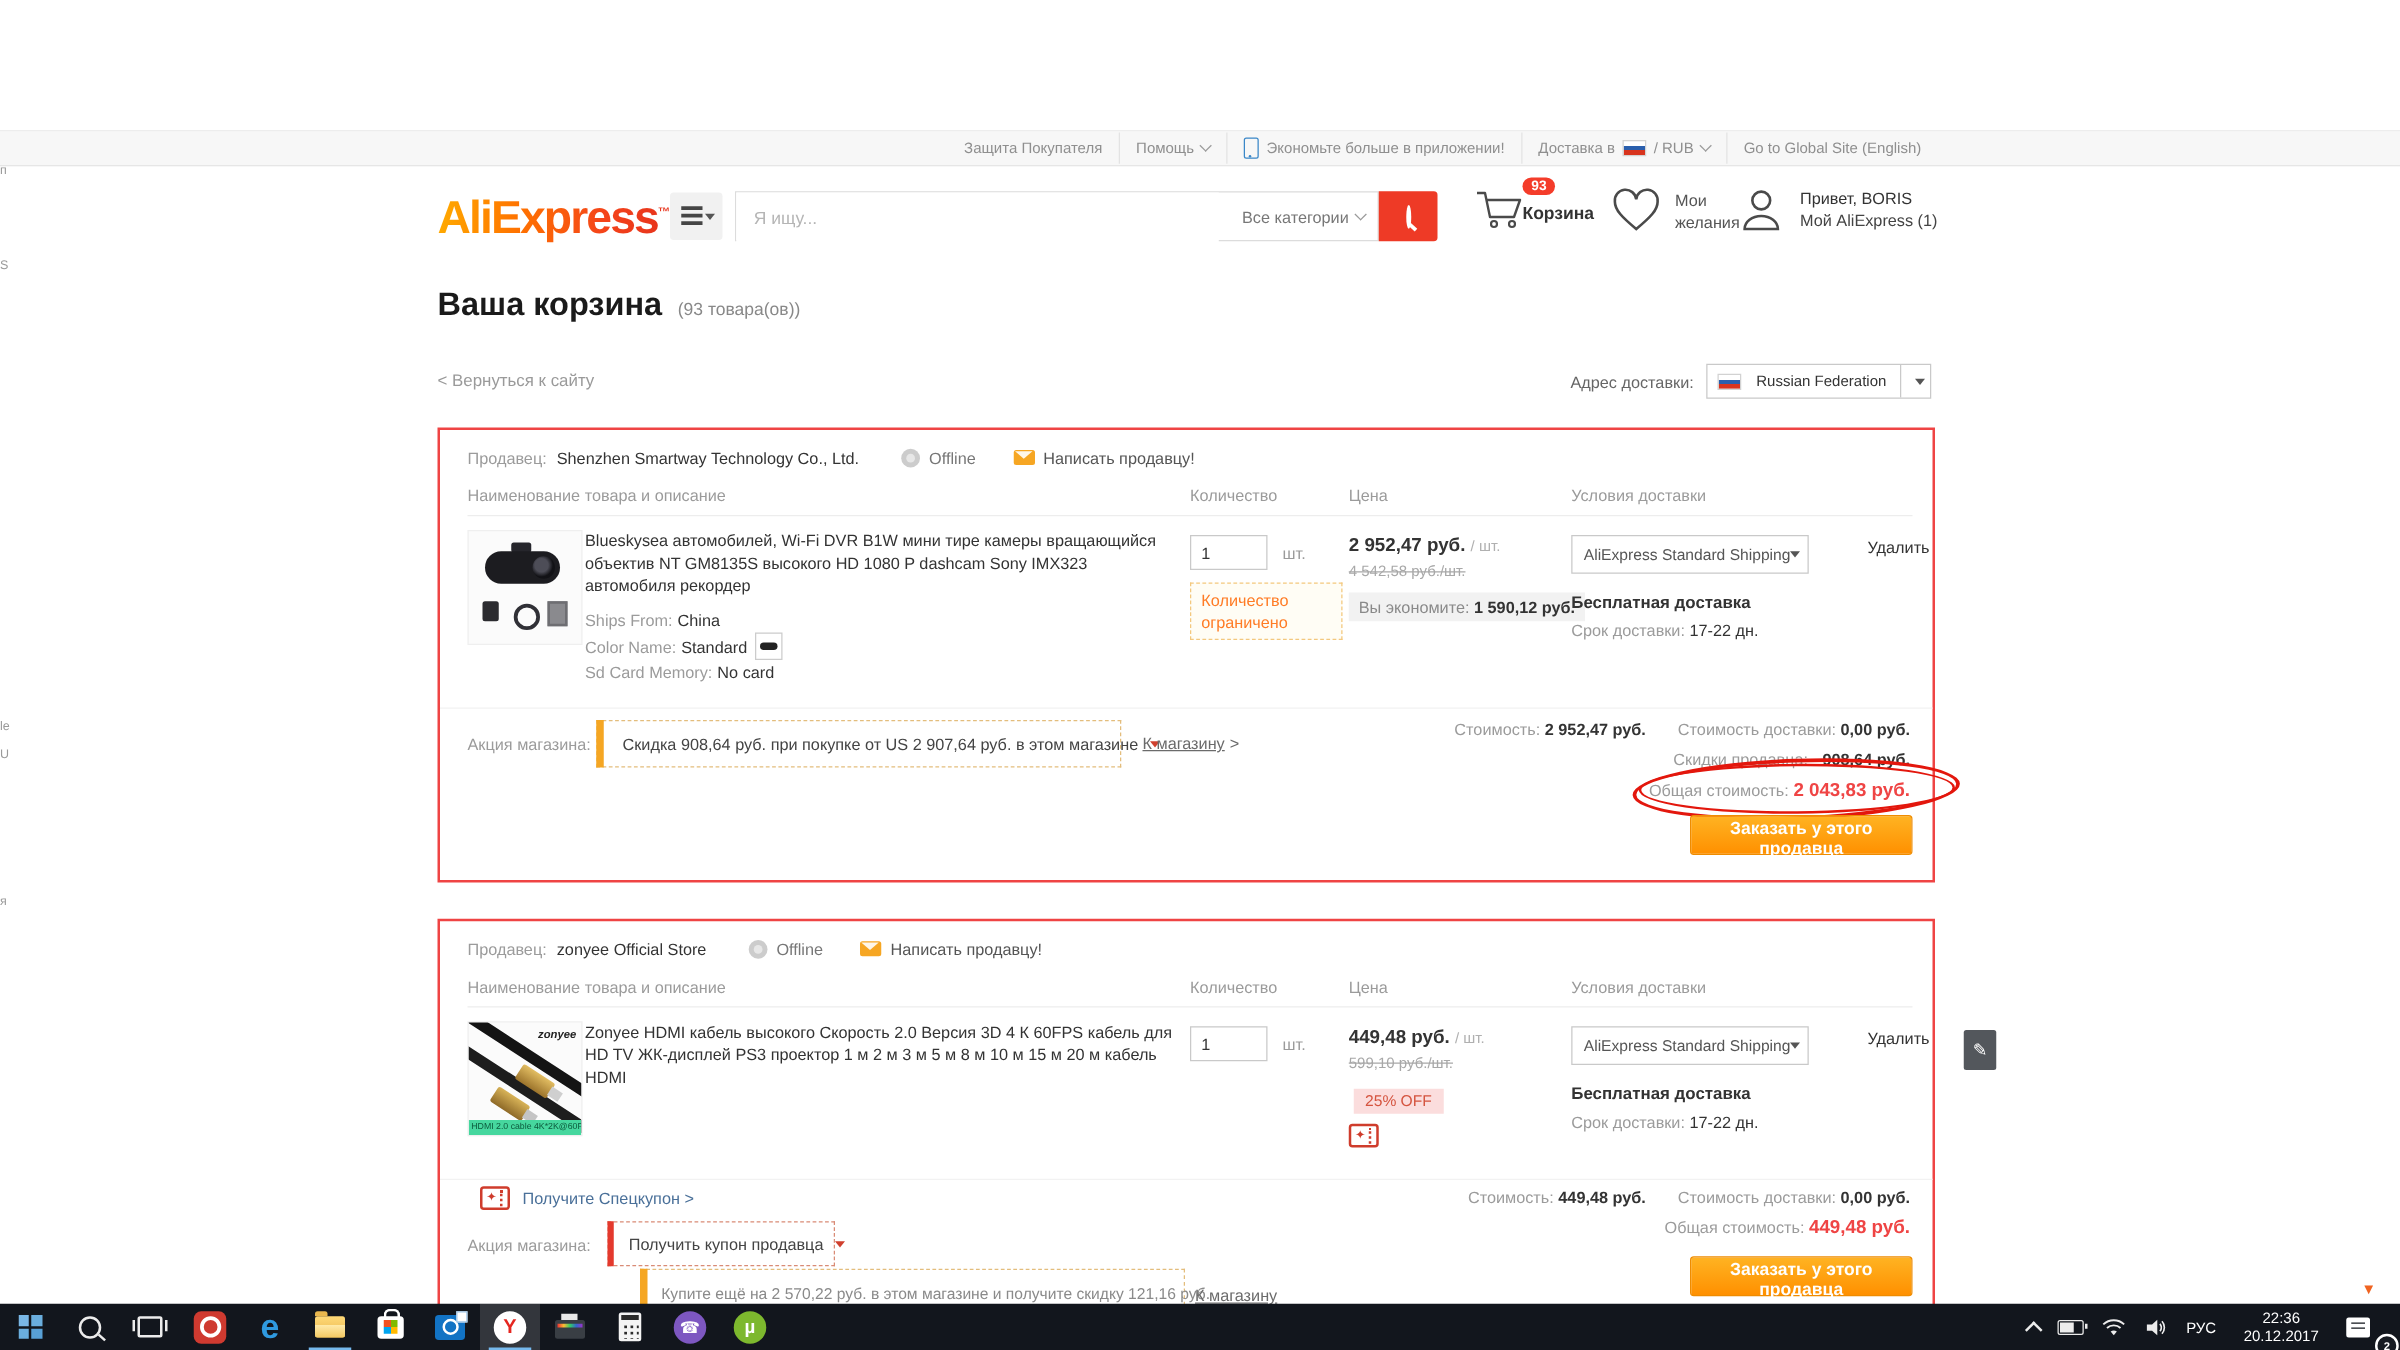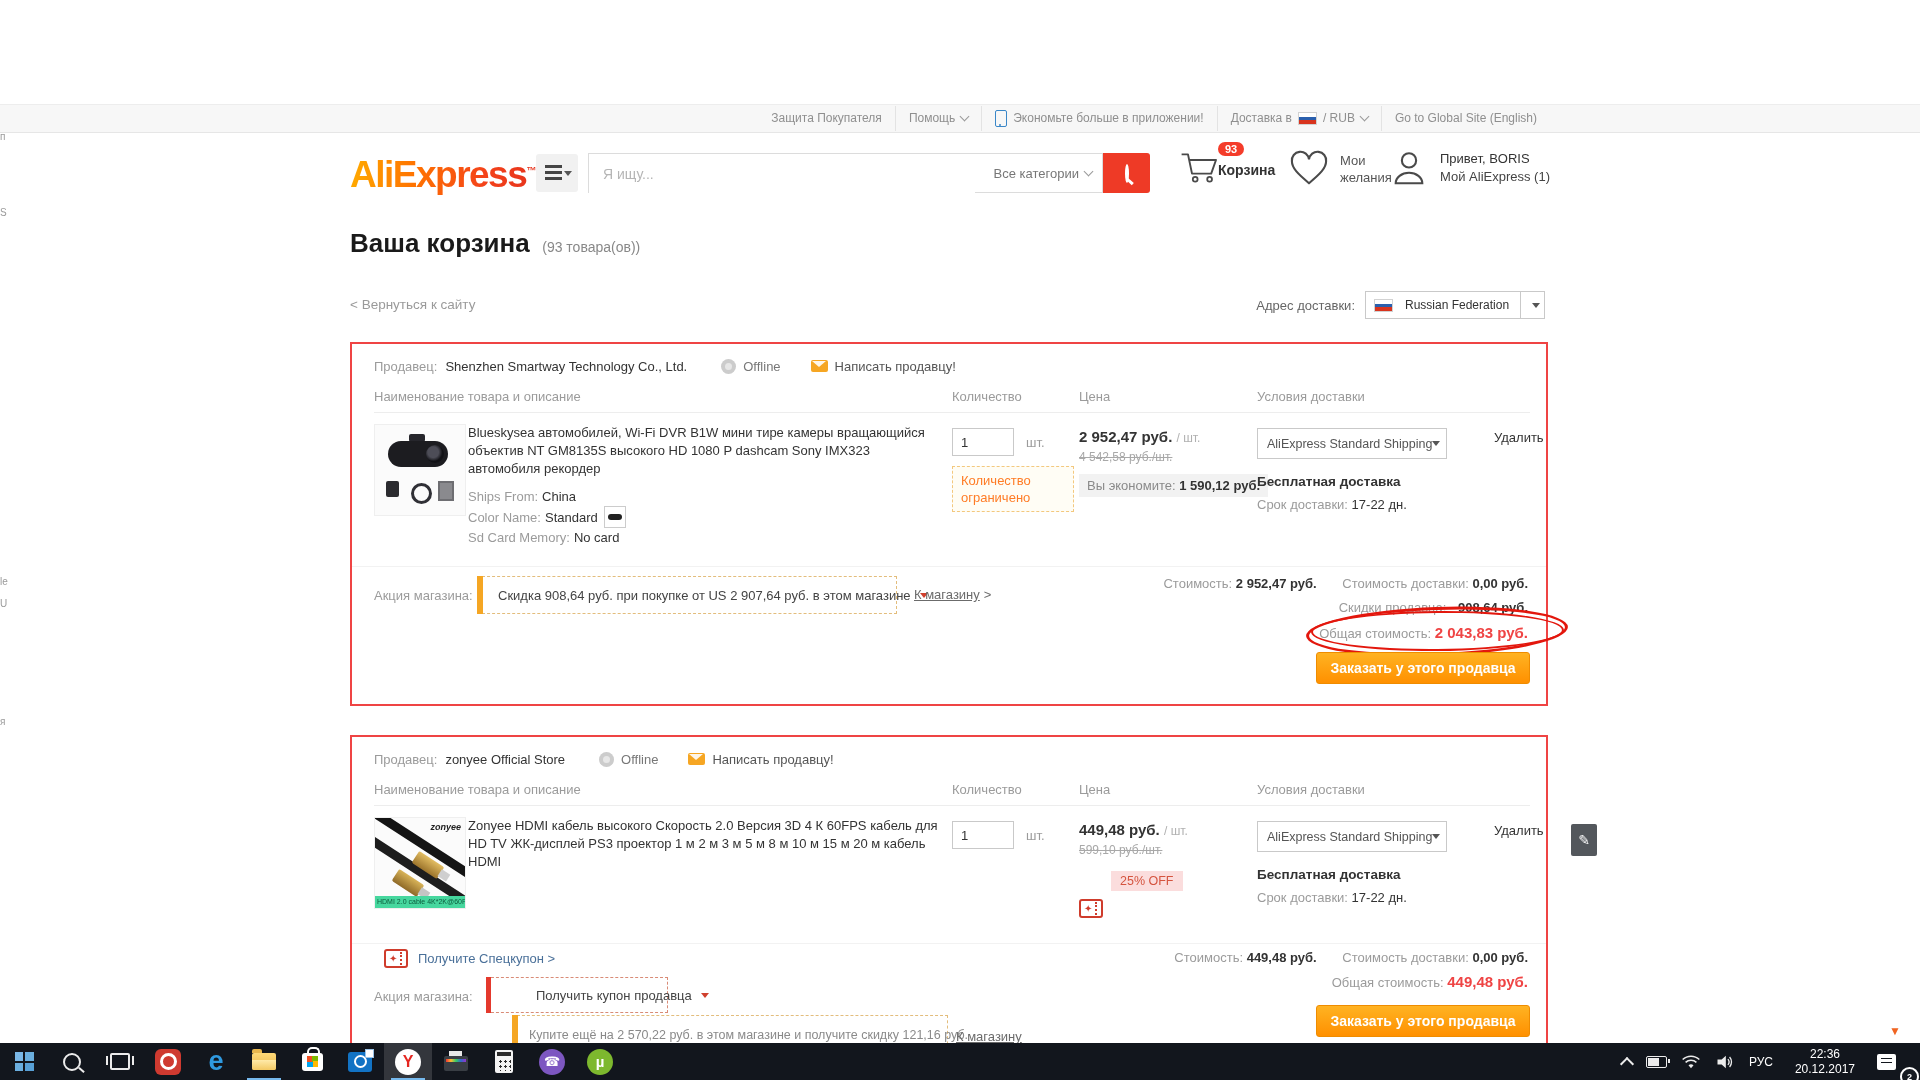--- a/index.html
+++ b/index.html
@@ -141,21 +141,21 @@
   .p-unit{position:absolute;left:674px;top:91px;font-size:13px;color:#9b9b9b;}
   .p-warn{position:absolute;left:600px;top:122px;width:104px;border:1px dashed #f3c87e;background:#fffdf5;
     padding:5px 8px;font-size:13px;line-height:17px;color:#ff7c26;}
   .p-price{position:absolute;left:727px;top:84px;font-size:15px;color:#333;white-space:nowrap;}
   .p-price b{font-size:15px;}
   .p-per{font-size:12px;color:#b0b0b0;font-weight:normal;}
   .p-old{position:absolute;left:727px;top:106px;font-size:12px;color:#a8a8a8;text-decoration:line-through;}
   .p-save{position:absolute;left:727px;top:130px;background:#f2f2f2;padding:4px 8px;font-size:13px;
     color:#8a8a8a;white-space:nowrap;}
   .p-save b{color:#333;}
-  .p-badge{position:absolute;left:759px;top:134px;background:#fbdddd;color:#d5543f;font-size:12.5px;
+  .p-badge{position:absolute;left:731px;top:134px;background:#fbdddd;color:#d5543f;font-size:12.5px;
     padding:3px 9px;}
   .ticket{width:24px;height:19px;border:2px solid #cf3c2c;border-radius:3px;position:relative;
     background:#fff;display:inline-block;box-sizing:border-box;}
   .ticket::before{content:"✦";position:absolute;left:3px;top:1px;font-size:10px;color:#cf3c2c;line-height:14px;}
   .ticket::after{content:"";position:absolute;right:4px;top:1px;bottom:1px;border-left:2px dotted #cf3c2c;}
   .p-ticket{position:absolute;left:727px;top:162px;}
   .p-ship{position:absolute;left:905px;top:84px;width:190px;height:31px;border:1px solid #c9c9c9;
     background:#fff;display:flex;align-items:center;justify-content:space-between;padding:0 9px;
     box-sizing:border-box;font-size:12.5px;color:#555;cursor:pointer;white-space:nowrap;}
   .p-free{position:absolute;left:905px;top:130px;font-size:13.5px;font-weight:bold;color:#333;}
@@ -164,34 +164,34 @@
   .p-del{position:absolute;left:1142px;top:86px;font-size:13px;color:#333;cursor:pointer;}
 
   
   .fdiv{position:absolute;left:0;right:0;border-top:1px solid #f2f2f2;}
   .promo-label{position:absolute;left:22px;font-size:13px;color:#9b9b9b;}
   .promo-box{position:absolute;height:38px;background:#fff;border:1px dashed #e3bd7c;display:flex;
     align-items:center;box-sizing:border-box;cursor:pointer;}
   .promo-box::before{content:"";position:absolute;left:-1px;top:-1px;bottom:-1px;width:6px;background:#f5a623;}
   .promo-box span{margin-left:20px;font-size:13px;color:#444;white-space:nowrap;}
   .promo-box .tri{margin-left:9px;}
-  .promo-box.red{border-color:#d98b76;padding-left:33px;}
+  .promo-box.red{border-color:#d98b76;}
   .promo-box.red::before{background:#e4392d;width:5px;}
   .promo-box.clip span{color:#8a8a8a;font-size:12.5px;}
   .store-link{position:absolute;font-size:13px;color:#6b6b6b;cursor:pointer;white-space:nowrap;}
   .store-link u{margin-right:4px;}
   .totline{position:absolute;right:18px;font-size:13px;color:#9b9b9b;white-space:nowrap;text-align:right;}
   .totline b{color:#333;}
   .totline .gap{display:inline-block;width:22px;}
   .tot-orange{color:#ef4444;font-size:15px;font-weight:bold;}
   .ellipse{position:absolute;left:954px;top:263px;width:256px;height:43px;border:3px solid #e3170d;
     border-radius:50%;transform:rotate(-2deg);pointer-events:none;}
   .ellipse::before{content:"";position:absolute;left:2px;right:1px;top:1px;bottom:2px;
     border:2px solid #e3170d;border-radius:50%;transform:rotate(1.5deg);}
-  .order-btn{position:absolute;right:16px;width:214px;height:32px;border:1px solid #ef8c00;
+  .order-btn{position:absolute;right:16px;width:178px;height:32px;border:1px solid #ef8c00;
     border-radius:3px;background:linear-gradient(#ffb322,#ff9000);color:#fff;font-size:14px;
     font-weight:bold;cursor:pointer;font-family:"Liberation Sans",sans-serif;}
   .coupon-row{position:absolute;left:22px;display:flex;align-items:center;cursor:pointer;}
   .coupon-row span{margin-left:10px;font-size:13px;color:#4a7099;}
 
   
   .pencil-btn{position:absolute;left:1571px;top:824px;width:26px;height:32px;background:#53575c;
     border:none;border-radius:2px;color:#fff;font-size:14px;cursor:pointer;z-index:5;}
   .scroll-arrow{position:absolute;left:1889px;top:1024px;font-size:12px;color:#f06421;cursor:pointer;z-index:5;}
 

